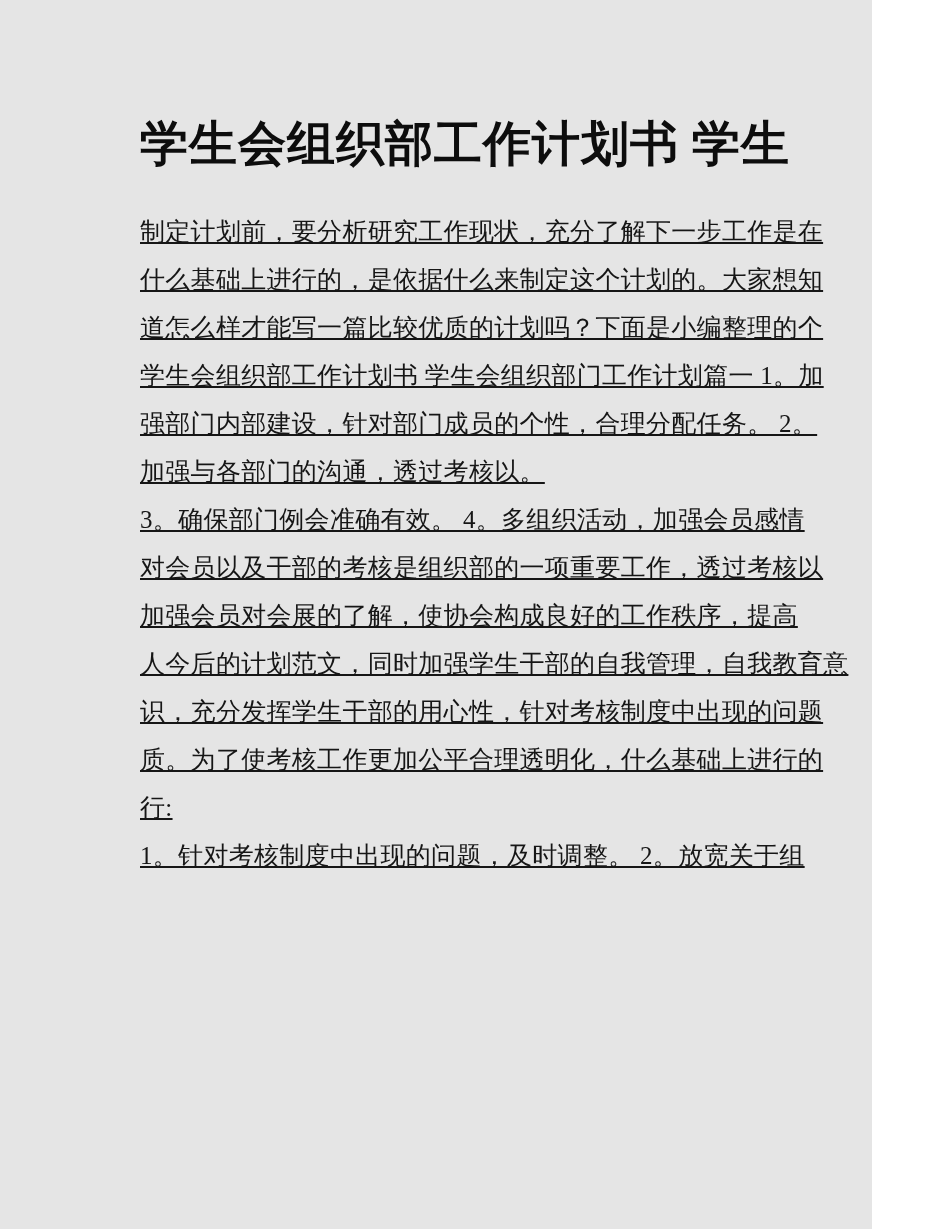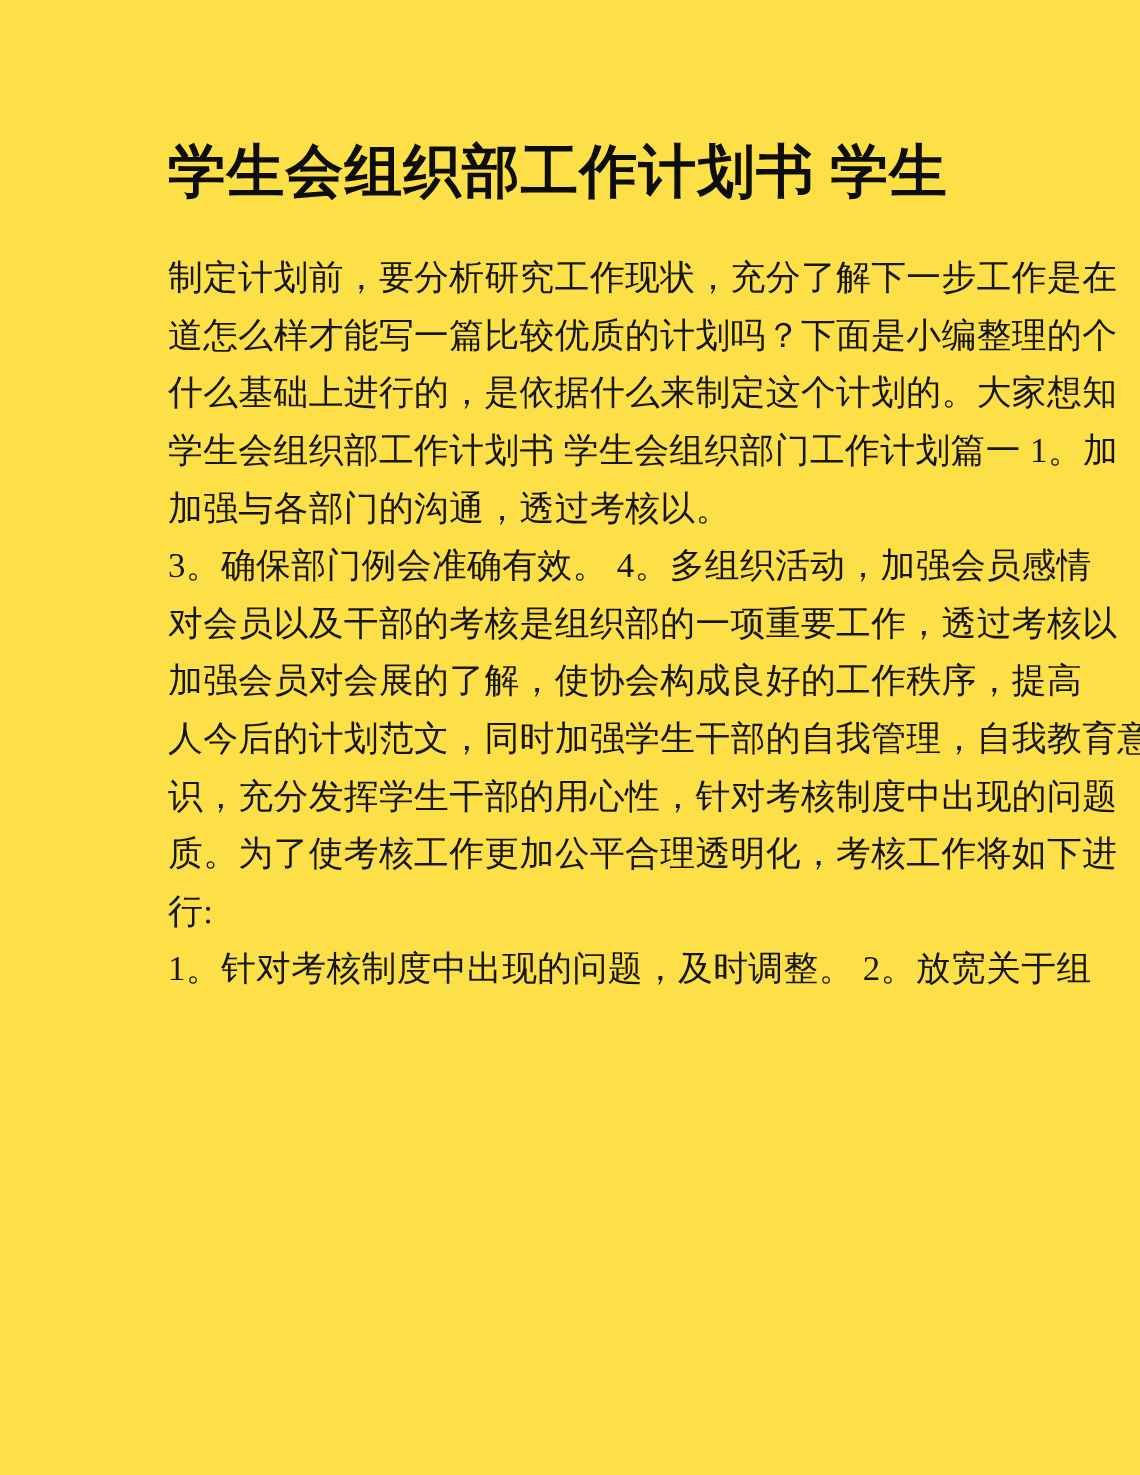--- a/index.html
+++ b/index.html
@@ -8,43 +8,44 @@
     background: #ffffff;
   }
   body {
     width: 950px;
     height: 1229px;
     overflow: hidden;
     font-family: "Liberation Serif", "DejaVu Serif", serif;
   }
   .page {
     box-sizing: border-box;
-    width: 950px;
+    width: 872px;
     height: 1229px;
-    background: #fde047;
+    background: #e5e5e5;
     padding: 107px 130px 0 140px;
   }
   .doc-title {
     margin: 0;
     font-size: 48px;
     font-weight: bold;
     color: #0d0d0d;
     line-height: 73px;
     letter-spacing: 1px;
   }
   .doc-title .tline {
     display: block;
     white-space: pre;
   }
   .doc-body {
     margin-top: 28px;
-    font-size: 29px;
+    font-size: 25px;
     color: #161616;
     line-height: 48px;
     letter-spacing: 0.3px;
+    text-decoration: underline;
   }
   .doc-body p {
     margin: 0;
     padding: 0;
   }
   .bline {
     display: block;
     white-space: pre;
   }
 </style>
@@ -54,39 +55,40 @@
 <div class="page">
 
   <h1 class="doc-title">
     <span class="tline">学生会组织部工作计划书 学生</span>
   </h1>
 
   <div class="doc-body">
 
     <p>
       <span class="bline">制定计划前，要分析研究工作现状，充分了解下一步工作是在</span>
+      <span class="bline">什么基础上进行的，是依据什么来制定这个计划的。大家想知</span>
       <span class="bline">道怎么样才能写一篇比较优质的计划吗？下面是小编整理的个</span>
-      <span class="bline">什么基础上进行的，是依据什么来制定这个计划的。大家想知</span>
     </p>
 
     <p>
       <span class="bline">学生会组织部工作计划书 学生会组织部门工作计划篇一 1。加</span>
+      <span class="bline">强部门内部建设，针对部门成员的个性，合理分配任务。 2。</span>
       <span class="bline">加强与各部门的沟通，透过考核以。</span>
     </p>
 
     <p>
       <span class="bline">3。确保部门例会准确有效。 4。多组织活动，加强会员感情</span>
     </p>
 
     <p>
       <span class="bline">对会员以及干部的考核是组织部的一项重要工作，透过考核以</span>
       <span class="bline">加强会员对会展的了解，使协会构成良好的工作秩序，提高</span>
       <span class="bline">人今后的计划范文，同时加强学生干部的自我管理，自我教育意</span>
       <span class="bline">识，充分发挥学生干部的用心性，针对考核制度中出现的问题</span>
-      <span class="bline">质。为了使考核工作更加公平合理透明化，考核工作将如下进</span>
+      <span class="bline">质。为了使考核工作更加公平合理透明化，什么基础上进行的</span>
       <span class="bline">行:</span>
     </p>
 
     <p>
       <span class="bline">1。针对考核制度中出现的问题，及时调整。 2。放宽关于组</span>
     </p>
 
   </div>
 </div>
 

